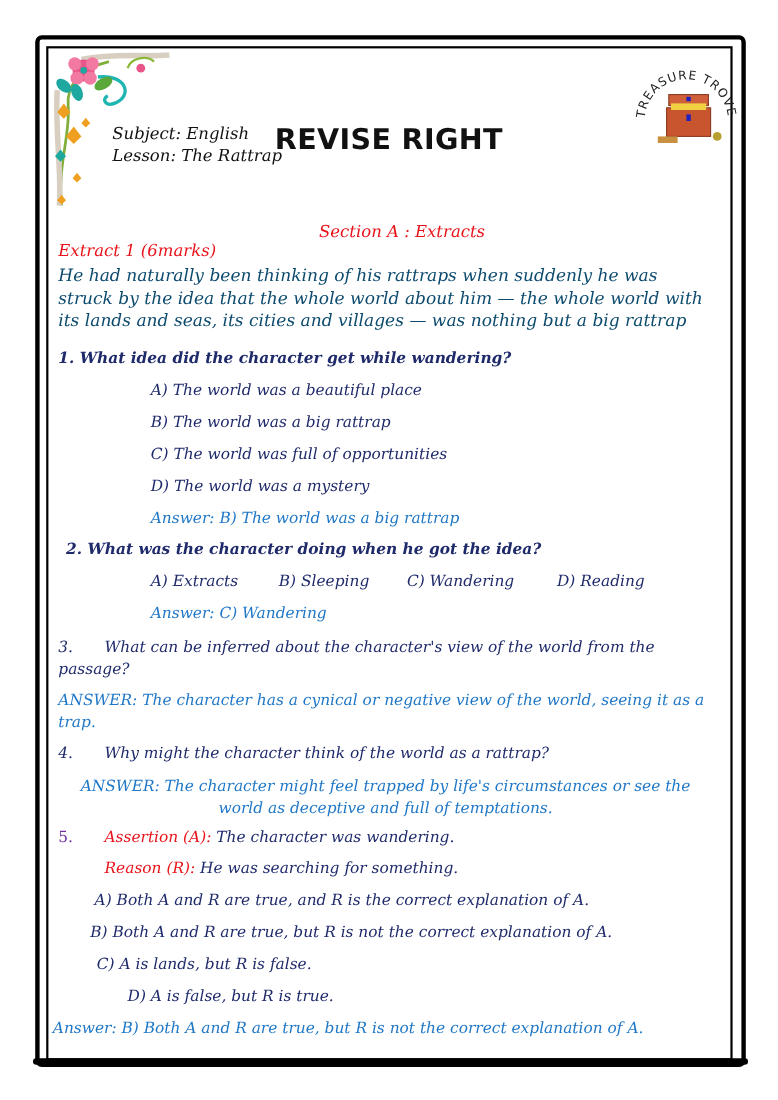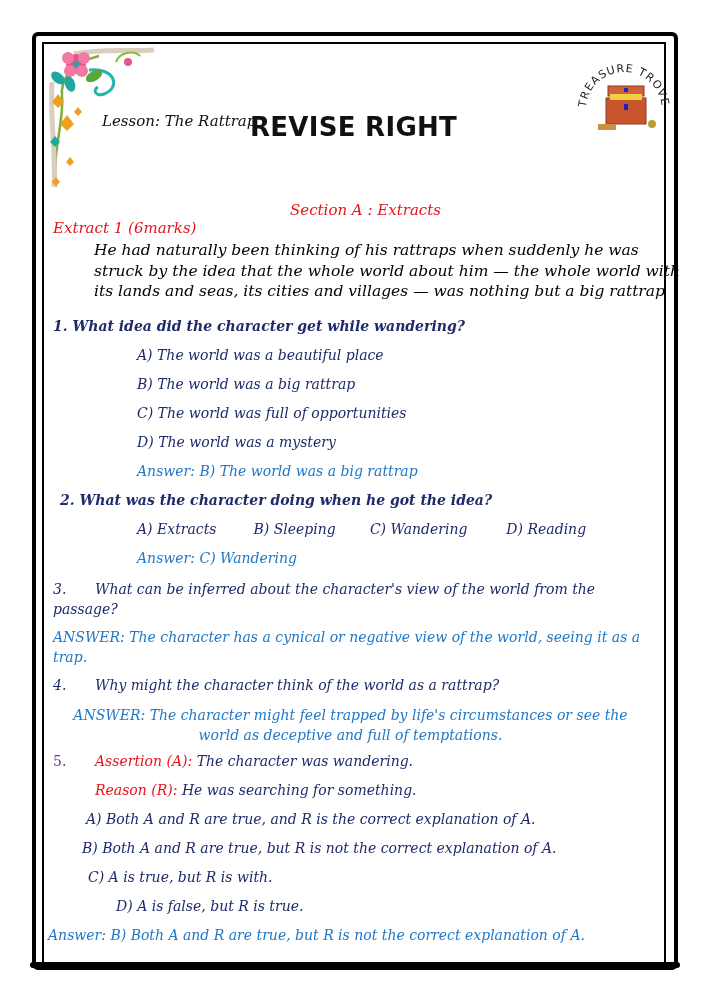--- a/index.html
+++ b/index.html
@@ -12,22 +12,22 @@
   .frame-bottom-shadow { position: absolute; left: 30px; top: 962px; width: 650px; height: 6px;
                  background: #000; border-radius: 3px; }
   .corner-floral { position: absolute; left: 44px; top: 42px; width: 120px; height: 150px; }
   .logo { position: absolute; left: 572px; top: 48px; width: 100px; height: 90px; }
   .title { position: absolute; left: 0; width: 707px; top: 64px; text-align: center;
            font-family: "DejaVu Sans", sans-serif; font-weight: bold; font-size: 26px; color: #111; letter-spacing: 0.3px; margin-top: 48px; }
   .meta { position: absolute; left: 102px; top: 112px; font-style: italic; font-size: 15px; color: #111; line-height: 19.5px; }
   .section-heading { position: absolute; left: 12px; width: 707px; top: 201px; text-align: center;
            color: #e8131a; font-style: italic; font-size: 15px; }
   .extract-label { position: absolute; left: 53px; top: 219px; color: #e8131a; font-style: italic; font-size: 15px; }
-  .passage { position: absolute; left: 53px; top: 240px; width: 590px; color: #000000; font-style: italic;
-             font-size: 15.5px; line-height: 20.5px; margin-left: 41px; }
+  .passage { position: absolute; left: 53px; top: 240px; width: 590px; color: #0c4a6e; font-style: italic;
+             font-size: 15.5px; line-height: 20.5px; }
   .q { position: absolute; color: #1f2a6b; font-style: italic; font-size: 14px; font-weight: bold; }
   .opt { position: absolute; color: #1f2a6b; font-style: italic; font-size: 14px; }
   .ans { position: absolute; color: #1f77c6; font-style: italic; font-size: 14px; }
   .red { color: #e8131a; }
   .row-opts span { display: inline-block; }
 </style>
 </head>
 <body>
 
 <div class="frame-outer"></div>
@@ -70,20 +70,21 @@
   <rect x="38" y="46" width="32" height="6" fill="#f0d040"></rect>
   <rect x="52" y="40" width="4" height="4" fill="#2020c0"></rect>
   <rect x="52" y="56" width="4" height="6" fill="#2020c0"></rect>
   <rect x="26" y="76" width="18" height="6" fill="#c89040"></rect>
   <circle cx="80" cy="76" r="4" fill="#b8a030"></circle>
 </svg>
 
 <div class="title">REVISE RIGHT</div>
 
 <div class="meta">
+  <div>Subject: English</div>
   <div>Lesson: The Rattrap</div>
 </div>
 
 <div class="section-heading">Section A : Extracts</div>
 <div class="extract-label">Extract 1  (6marks)</div>
 <div class="passage">He had naturally been thinking of his rattraps when suddenly he was struck by the idea that the whole world about him — the whole world with its lands and seas, its cities and villages — was nothing but a big rattrap</div>
 
 <div class="q" style="left:53px; top:318px;">
   <span>1. What idea did the character get while wandering?</span>
 </div>
@@ -113,15 +114,15 @@
 <div class="ans" style="left:53px; top:705px; width:595px; line-height:20px;text-align:center;">ANSWER: The character might feel trapped by life's circumstances or see the world as deceptive and full of temptations.</div>
 
 <div class="opt" style="left:53px; top:753px;">
   <span style="display:inline-block; width:42px; color:#7030a0; font-style:normal;">5.</span><span class="red">Assertion (A):</span><span> The character was wandering.</span>
 </div>
 <div class="opt" style="left:95px; top:782px;">
   <span class="red">Reason (R):</span><span> He was searching for something.</span>
 </div>
 <div class="opt" style="left:86px; top:811px;">A) Both A and R are true, and R is the correct explanation of A.</div>
 <div class="opt" style="left:82px; top:840px;">B) Both A and R are true, but R is not the correct explanation of A.</div>
-<div class="opt" style="left:88px; top:869px;">C) A is true, but R is with.</div>
+<div class="opt" style="left:88px; top:869px;">C) A is lands, but R is false.</div>
 <div class="opt" style="left:88px; top:898px;margin-left:28px;">D) A is false, but R is true.</div>
 <div class="ans" style="left:48px; top:927px;">Answer: B) Both A and R are true, but R is not the correct explanation of A.</div>
 
 </body></html>

